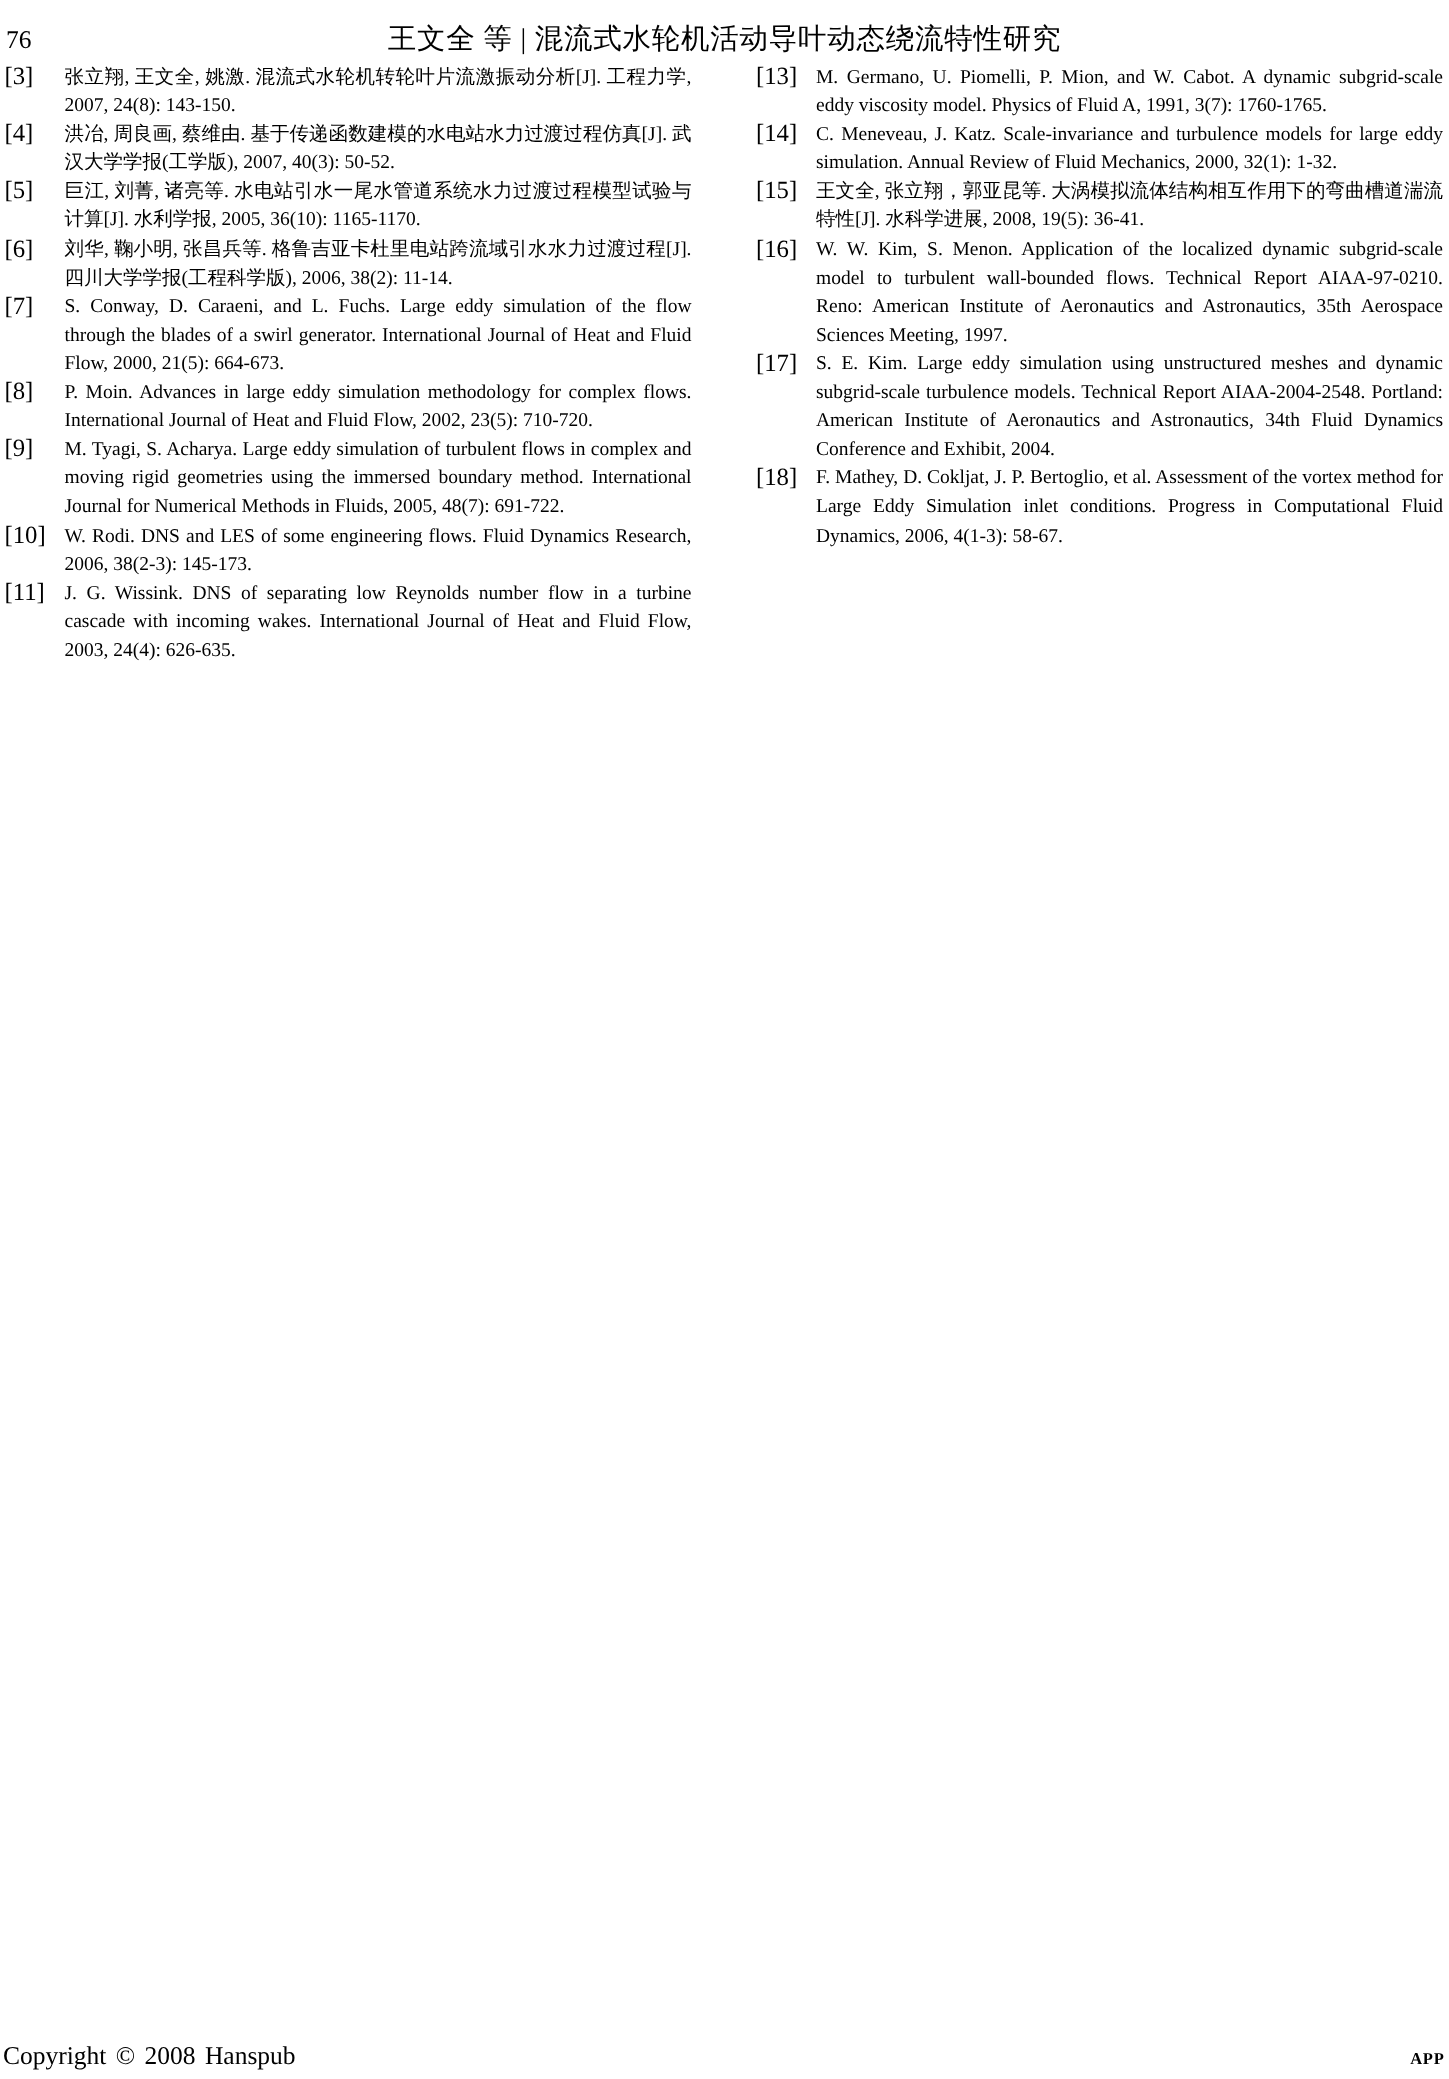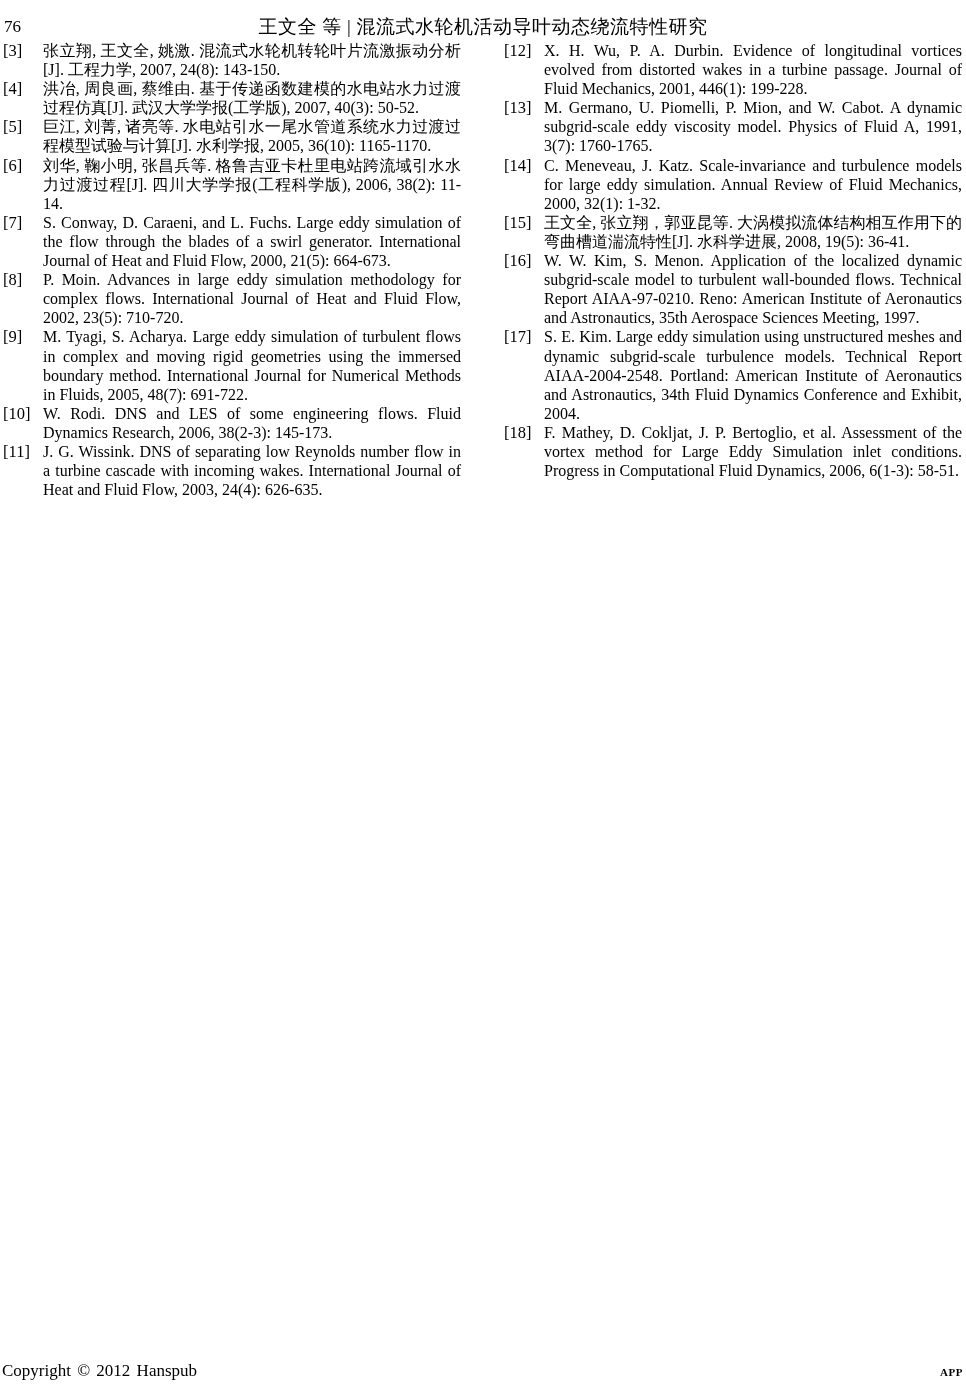--- a/index.html
+++ b/index.html
@@ -61,21 +61,21 @@
     align-items: flex-start;
   }
   .ref-label {
     flex: 0 0 40px;
     width: 40px;
     font-size: 16.5px;
     line-height: 19.1px;
   }
   .ref-text {
     flex: 1 1 auto;
-    font-size: 16px;
+    font-size: 13px;
     line-height: 19.1px;
     text-align: justify;
     text-justify: inter-word;
   }
   
   .footer {
     position: absolute;
     left: 2px;
     right: 3px;
     bottom: 5px;
@@ -137,24 +137,20 @@
           <span class="ref-label">[10]</span>
           <div class="ref-text">W. Rodi. DNS and LES of some engineering flows. Fluid Dynamics Research, 2006, 38(2-3): 145-173.</div>
         </div>
         <div class="ref-item">
           <span class="ref-label">[11]</span>
           <div class="ref-text">J. G. Wissink. DNS of separating low Reynolds number flow in a turbine cascade with incoming wakes. International Journal of Heat and Fluid Flow, 2003, 24(4): 626-635.</div>
         </div>
       </div>
     <div class="ref-column">
         <div class="ref-item">
-          <span class="ref-label">[12]</span>
-          <div class="ref-text">X. H. Wu, P. A. Durbin. Evidence of longitudinal vortices evolved from distorted wakes in a turbine passage. Journal of Fluid Mechanics, 2001, 446(1): 199-228.</div>
-        </div>
-        <div class="ref-item">
           <span class="ref-label">[13]</span>
           <div class="ref-text">M. Germano, U. Piomelli, P. Mion, and W. Cabot. A dynamic subgrid-scale eddy viscosity model. Physics of Fluid A, 1991, 3(7): 1760-1765.</div>
         </div>
         <div class="ref-item">
           <span class="ref-label">[14]</span>
           <div class="ref-text">C. Meneveau, J. Katz. Scale-invariance and turbulence models for large eddy simulation. Annual Review of Fluid Mechanics, 2000, 32(1): 1-32.</div>
         </div>
         <div class="ref-item">
           <span class="ref-label">[15]</span>
           <div class="ref-text">王文全, 张立翔，郭亚昆等. 大涡模拟流体结构相互作用下的弯曲槽道湍流特性[J]. 水科学进展, 2008, 19(5): 36-41.</div>
@@ -162,23 +158,23 @@
         <div class="ref-item">
           <span class="ref-label">[16]</span>
           <div class="ref-text">W. W. Kim, S. Menon. Application of the localized dynamic subgrid-scale model to turbulent wall-bounded flows. Technical Report AIAA-97-0210. Reno: American Institute of Aeronautics and Astronautics, 35th Aerospace Sciences Meeting, 1997.</div>
         </div>
         <div class="ref-item">
           <span class="ref-label">[17]</span>
           <div class="ref-text">S. E. Kim. Large eddy simulation using unstructured meshes and dynamic subgrid-scale turbulence models. Technical Report AIAA-2004-2548. Portland: American Institute of Aeronautics and Astronautics, 34th Fluid Dynamics Conference and Exhibit, 2004.</div>
         </div>
         <div class="ref-item">
           <span class="ref-label">[18]</span>
-          <div class="ref-text">F. Mathey, D. Cokljat, J. P. Bertoglio, et al. Assessment of the vortex method for Large Eddy Simulation inlet conditions. Progress in Computational Fluid Dynamics, 2006, 6(1-3): 58-51.</div>
+          <div class="ref-text">F. Mathey, D. Cokljat, J. P. Bertoglio, et al. Assessment of the vortex method for Large Eddy Simulation inlet conditions. Progress in Computational Fluid Dynamics, 2006, 4(1-3): 58-67.</div>
         </div>
       </div>
   </div>
 
   <div class="footer">
-    <span class="copyright">Copyright © 2012 Hanspub</span>
+    <span class="copyright">Copyright © 2008 Hanspub</span>
     <span class="journal-code">APP</span>
   </div>
 
 </div>
 
 </body></html>

